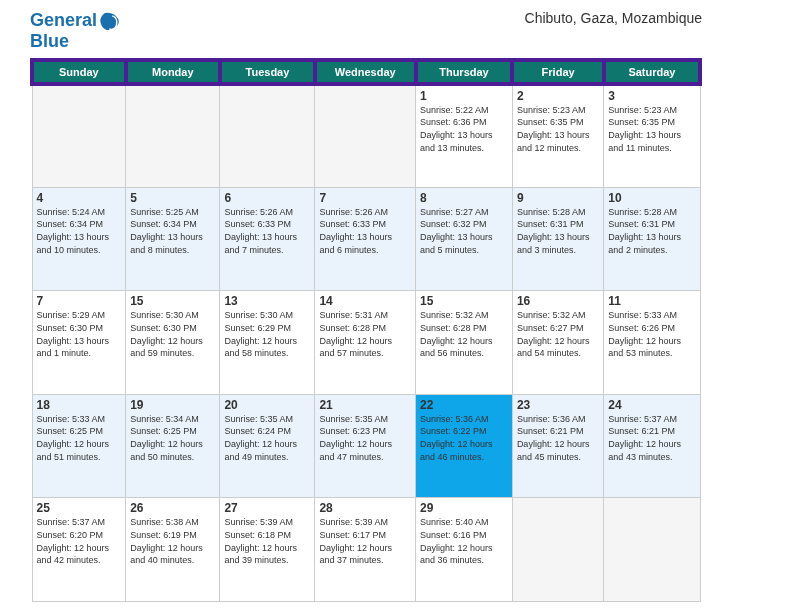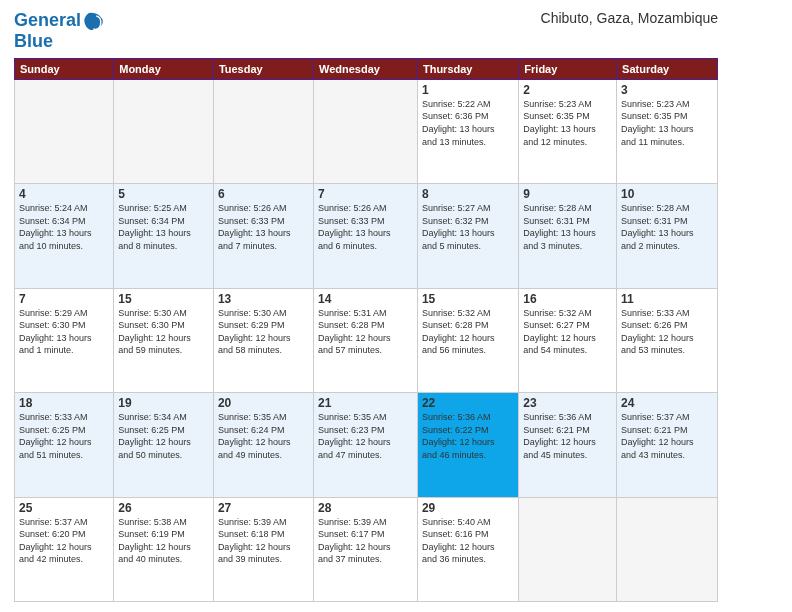--- a/index.html
+++ b/index.html
@@ -6,21 +6,21 @@
     body {
       font-family: Arial, sans-serif;
       background: #fff;
       width: 792px;
       height: 612px;
       overflow: hidden;
     }
     .page {
       width: 732px;
       height: 612px;
-      padding: 10px 14px;
+      padding: 10px 30px;
       display: flex;
       flex-direction: column;
     }
     .header {
       display: flex;
       align-items: flex-start;
       justify-content: space-between;
       margin-bottom: 6px;
     }
     .logo {
@@ -55,26 +55,26 @@
       color: #333;
       font-weight: normal;
     }
     .calendar {
       flex: 1;
       border-collapse: collapse;
       width: 100%;
       font-size: 9.5px;
     }
     .calendar th {
-      background: #7f1d1d;
+      background: #0f766e;
       color: #fff;
-      text-align: left;
+      text-align: center;
       padding: 4px 5px;
       font-size: 11px;
-      border: 1px solid #4c1d95;
+      border: 4px solid #4c1d95;
     }
     .calendar td {
       border: 1px solid #ccc;
       vertical-align: top;
       padding: 3px 4px;
       width: 113px;
       height: 78px;
       background: #fff;
     }
     .calendar td.empty {

